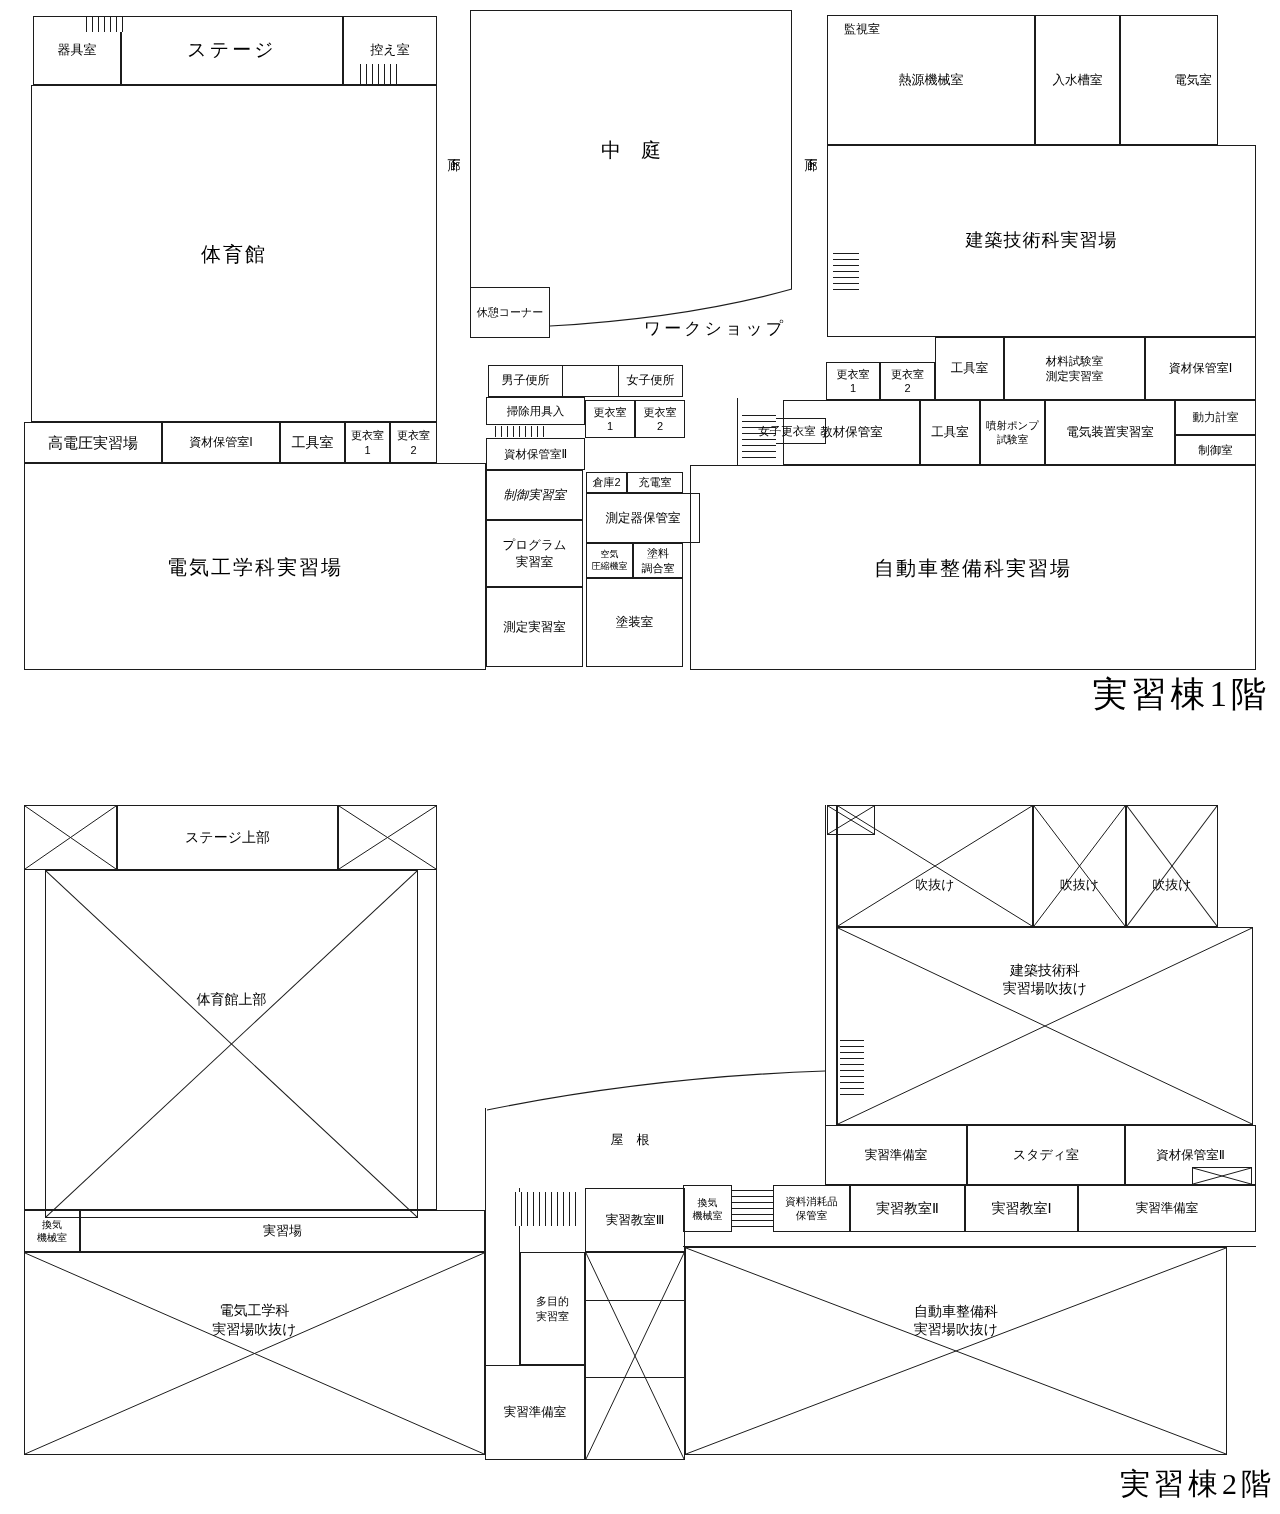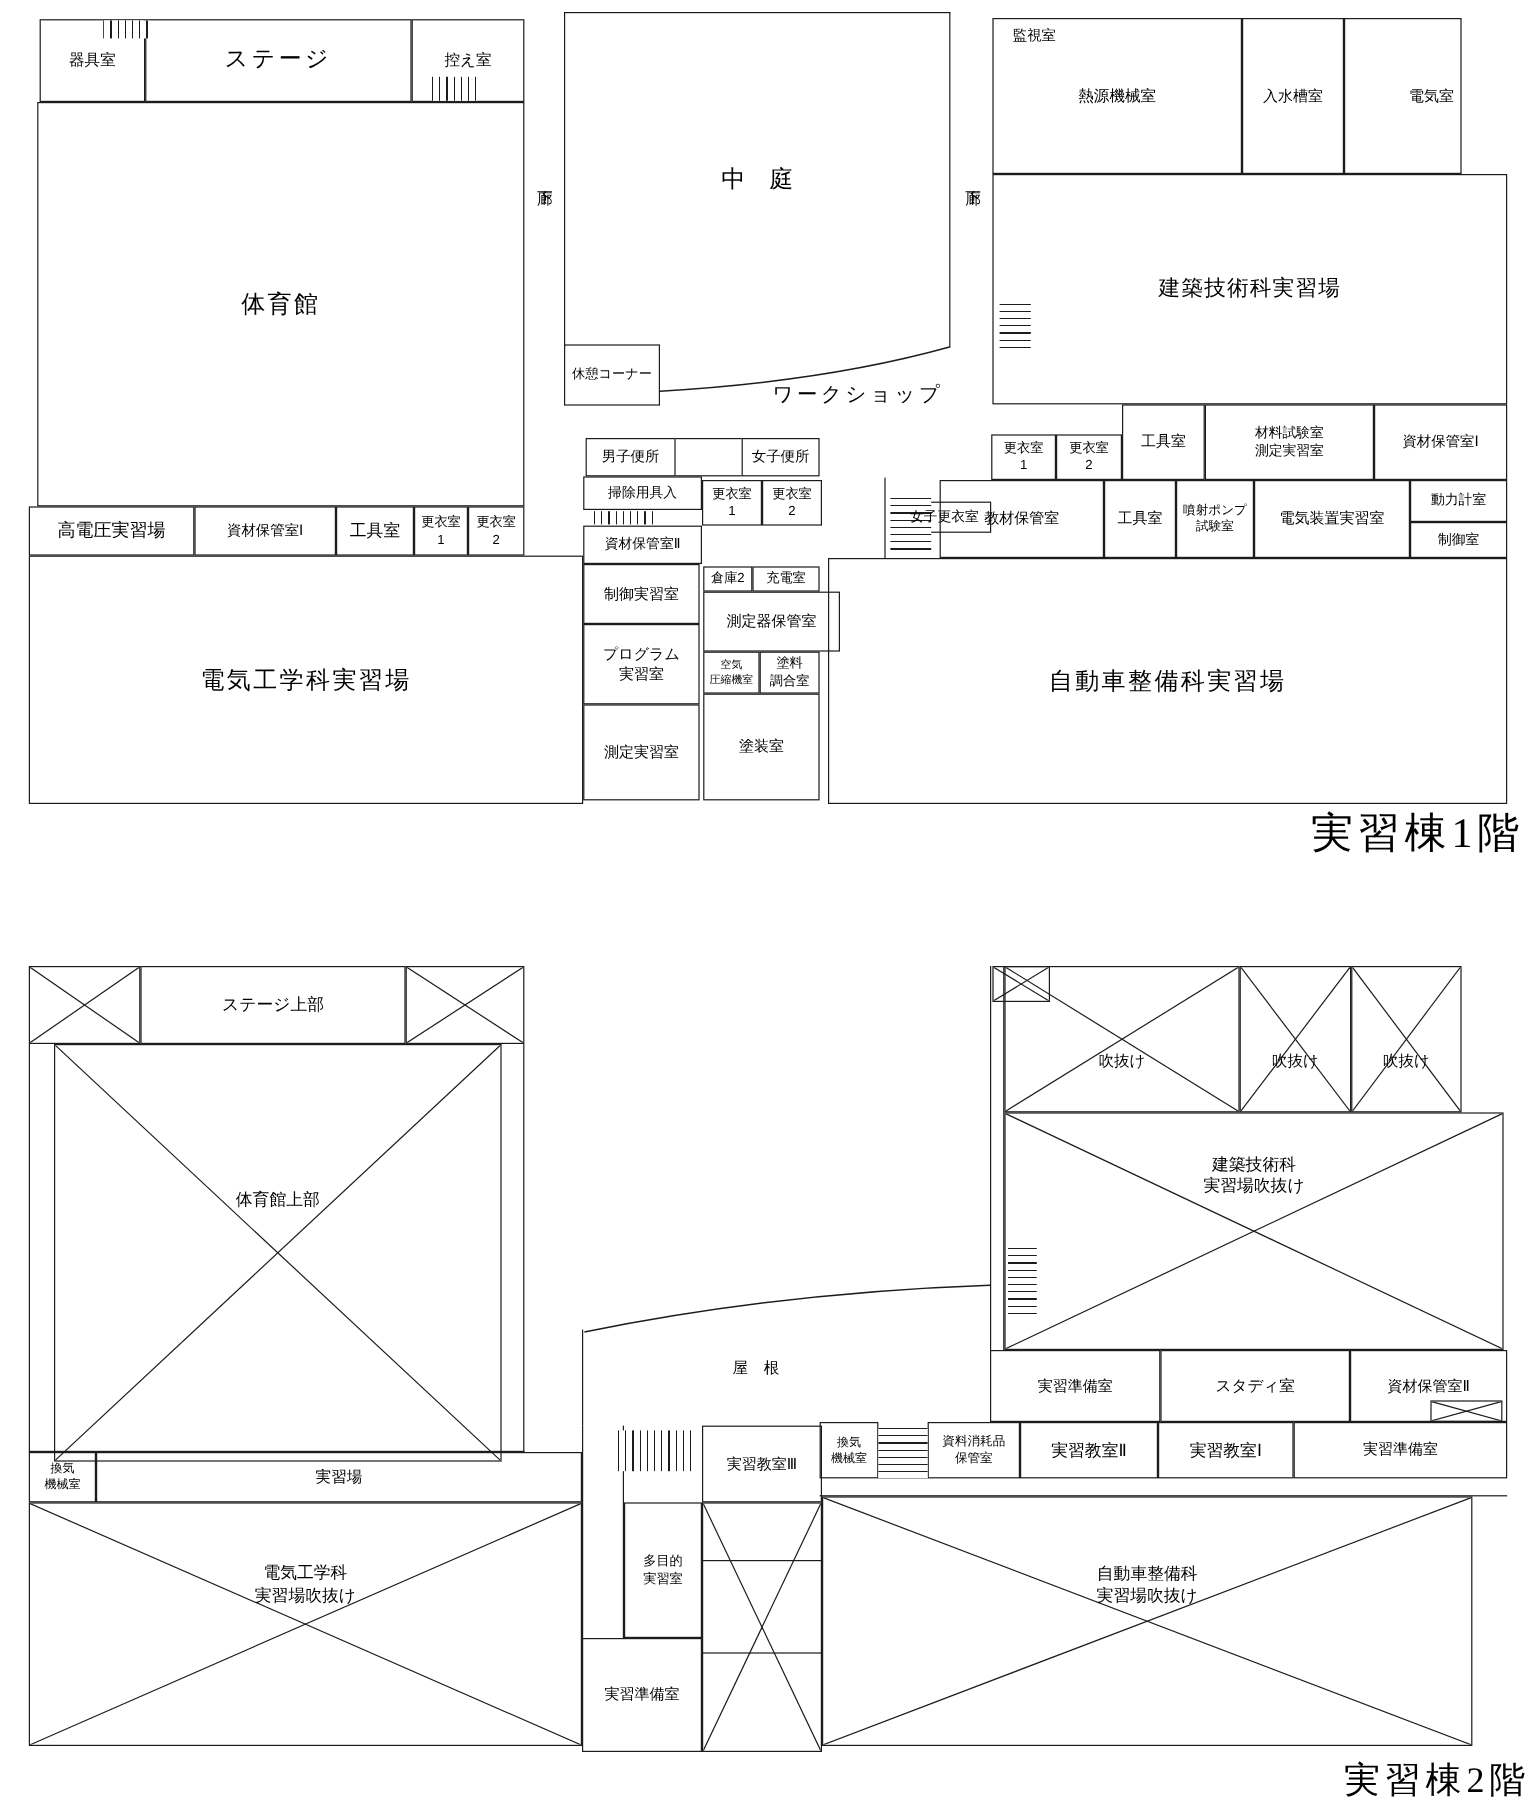--- a/index.html
+++ b/index.html
@@ -97,21 +97,21 @@
         <span class="room-label">更衣室
 1</span>
       </div>
       <div class="room" style="left: 635px; top: 400px; width: 50px; height: 38px; font-size: 11px;">
         <span class="room-label">更衣室
 2</span>
       </div>
       <div class="room" style="left: 486px; top: 438px; width: 99px; height: 32px; font-size: 11.5px;">
         <span class="room-label">資材保管室Ⅱ</span>
       </div>
-      <div class="room" style="left: 486px; top: 470px; width: 97px; height: 50px; font-size: 12.5px;">
+      <div class="room" style="left: 486px; top: 470px; width: 97px; height: 50px; font-size: 12.5px; font-style: italic;">
         <span class="room-label">制御実習室</span>
       </div>
       <div class="room" style="left: 586px; top: 472px; width: 41px; height: 21px; font-size: 11px;">
         <span class="room-label">倉庫2</span>
       </div>
       <div class="room" style="left: 627px; top: 472px; width: 56px; height: 21px; font-size: 11px;">
         <span class="room-label">充電室</span>
       </div>
       <div class="room" style="left: 586px; top: 493px; width: 114px; height: 50px; font-size: 12.5px;">
         <span class="room-label">測定器保管室</span>

